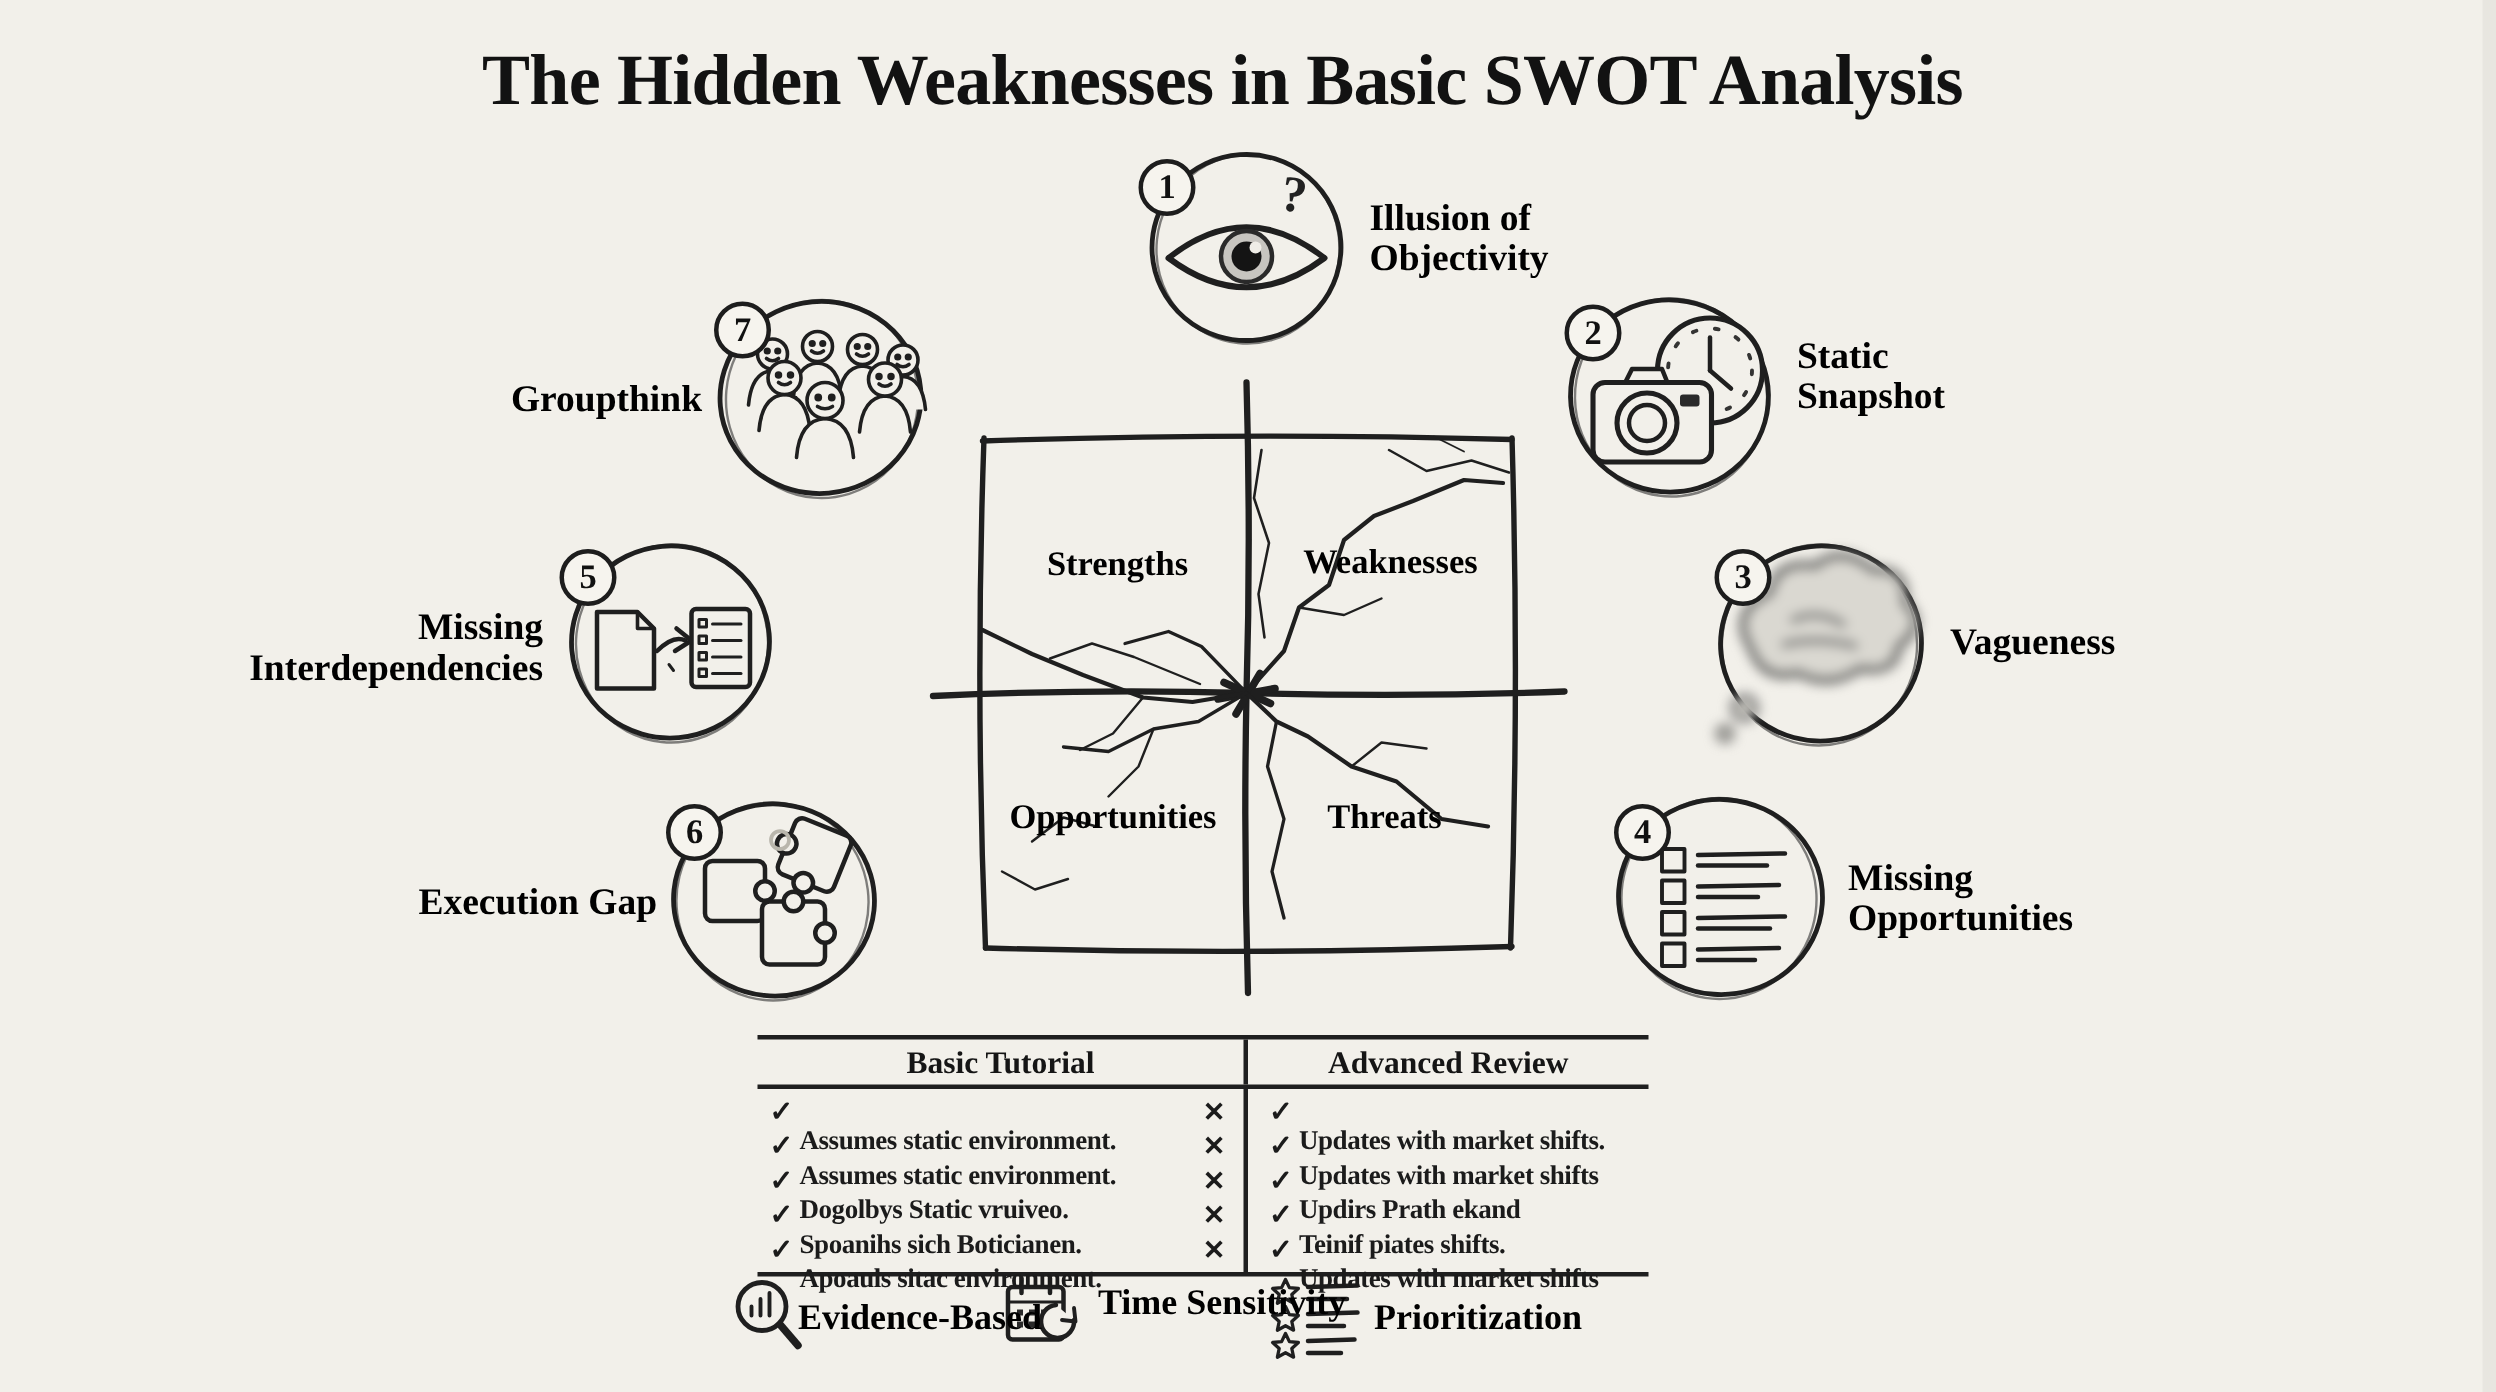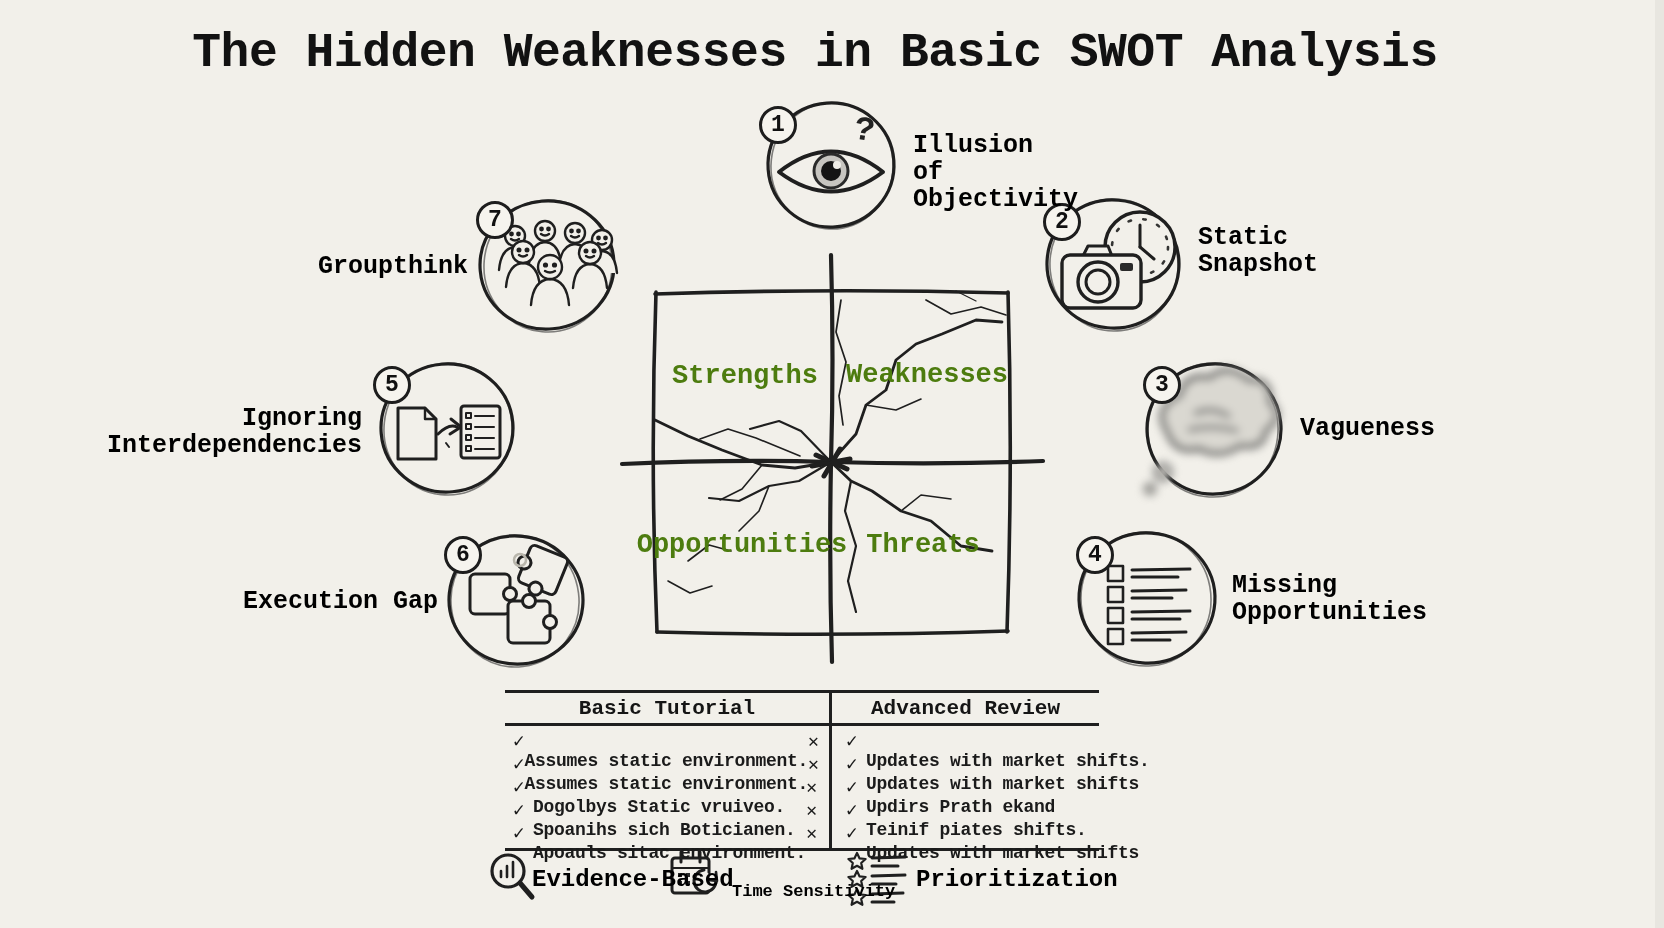--- a/index.html
+++ b/index.html
@@ -1,39 +1,39 @@
 <!DOCTYPE html>
 <html><head>
 <meta charset="utf-8">
 <style>
   html,body{margin:0;padding:0;}
   body{width:1664px;height:928px;overflow:hidden;background:#e8e6e0;}
   .canvas{
     position:relative;width:1635px;height:928px;
     background:#f2f0ea;
-    font-family:Liberation Mono, monospace;
+    font-family:Liberation Serif, serif;
     color:#161616;
     padding-left:20px;
   }
   .abs{position:absolute;}
   .title{
     left:0;top:26px;width:1630px;text-align:center;
     font-size:48px;font-weight:700;letter-spacing:-0.5px;color:#121212;
   }
   .w-label{
     font-size:25px;font-weight:700;line-height:27px;color:#000000;
   }
   .badge{
     width:38px;height:38px;border-radius:50%;
     background:#f6f4ee;border:3px solid #1d1d1d;
     display:flex;align-items:center;justify-content:center;
     font-size:23px;font-weight:700;color:#111;box-sizing:border-box;
   }
   .quad-label{
-    font-size:27px;font-weight:700;color:#4d7c0f;
+    font-size:23px;font-weight:700;color:#000000;
     transform:translate(-50%,-50%);white-space:nowrap;
   }
   .qmark{
     font-size:34px;font-weight:700;color:#222;transform:rotate(9deg);
   }
   
   .cmp{
     left:505px;top:690px;width:594px;
     border-top:3px solid #1f1f1f;border-bottom:3px solid #1f1f1f;
     box-sizing:border-box;
@@ -281,21 +281,21 @@
   <div class="abs badge" style="left:1143px;top:366px">3</div>
   <div class="abs badge" style="left:1076px;top:536px">4</div>
   <div class="abs badge" style="left:373px;top:366px">5</div>
   <div class="abs badge" style="left:444px;top:536px">6</div>
   <div class="abs badge" style="left:476px;top:201px">7</div>
 
   <div class="abs w-label" style="left:913px;top:132px;width:150px">Illusion of Objectivity</div>
   <div class="abs w-label" style="left:1198px;top:224px;width:120px">Static Snapshot</div>
   <div class="abs w-label" style="left:1300px;top:415px;width:200px">Vagueness</div>
   <div class="abs w-label" style="left:1232px;top:572px;width:170px">Missing Opportunities</div>
-  <div class="abs w-label" style="left:100px;top:405px;width:262px;text-align:right">Ignoring Interdependencies</div>
+  <div class="abs w-label" style="left:100px;top:405px;width:262px;text-align:right">Missing Interdependencies</div>
   <div class="abs w-label" style="left:180px;top:588px;width:258px;text-align:right">Execution Gap</div>
   <div class="abs w-label" style="left:280px;top:253px;width:188px;text-align:right">Groupthink</div>
 
   <div class="abs quad-label" style="left:745px;top:376px">Strengths</div>
   <div class="abs quad-label" style="left:927px;top:375px">Weaknesses</div>
   <div class="abs quad-label" style="left:742px;top:545px">Opportunities</div>
   <div class="abs quad-label" style="left:923px;top:545px">Threats</div>
 
   <div class="abs cmp">
     <div class="hdr">
@@ -349,16 +349,16 @@
           </div>
         <div class="row">
             <span class="chk" style="margin-left:14px">✓</span>
             <span class="txt">Updates with market shifts</span>
           </div>
       </div>
     </div>
   </div>
 
   <div class="abs lbl w-label" style="left:532px;top:866px;font-size:24px">Evidence-Based</div>
-  <div class="abs lbl w-label" style="left:732px;top:878px;font-size:17px">Time Sensitivity</div>
+  <div class="abs lbl w-label" style="left:732px;top:856px;font-size:24px">Time Sensitivity</div>
   <div class="abs lbl w-label" style="left:916px;top:866px;font-size:24px">Prioritization</div>
 
 </div>
 
 </body></html>

